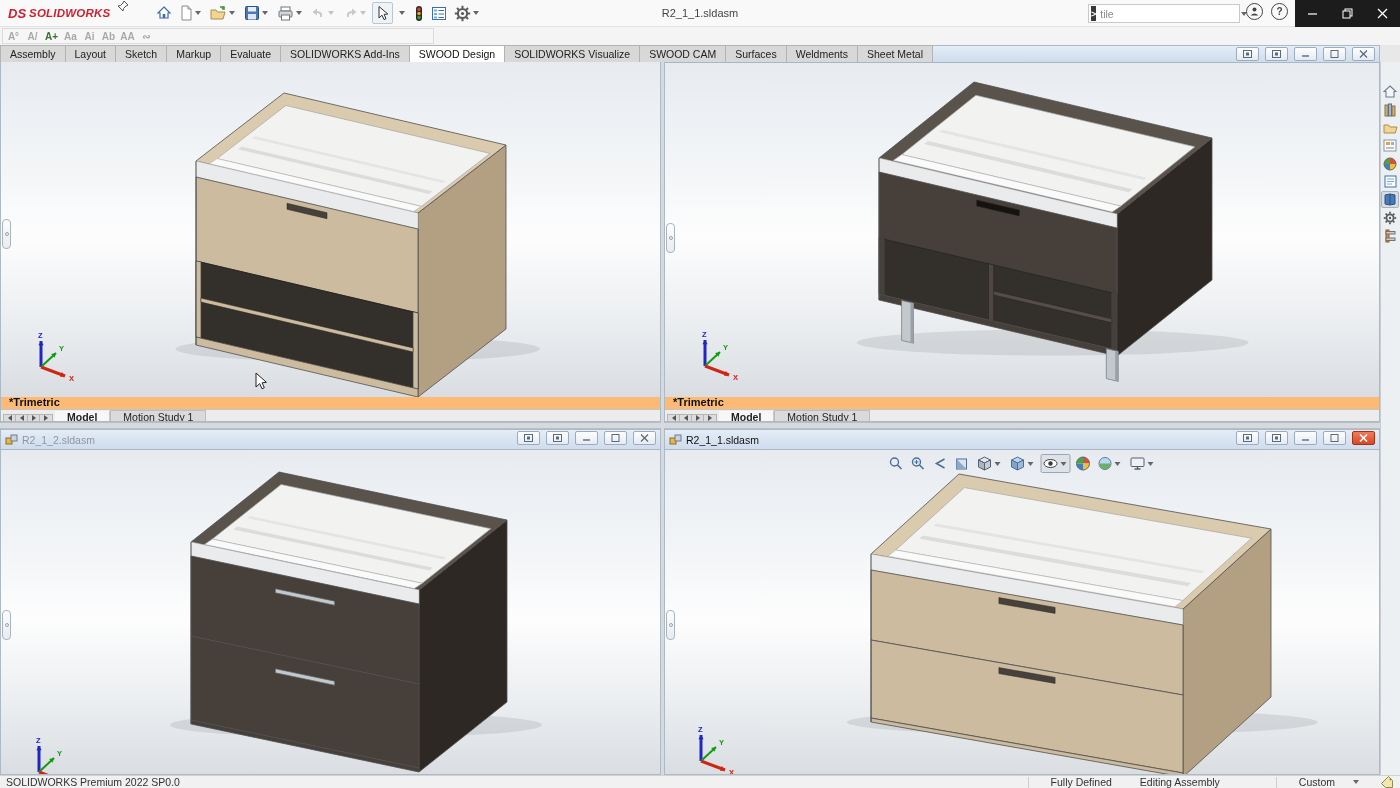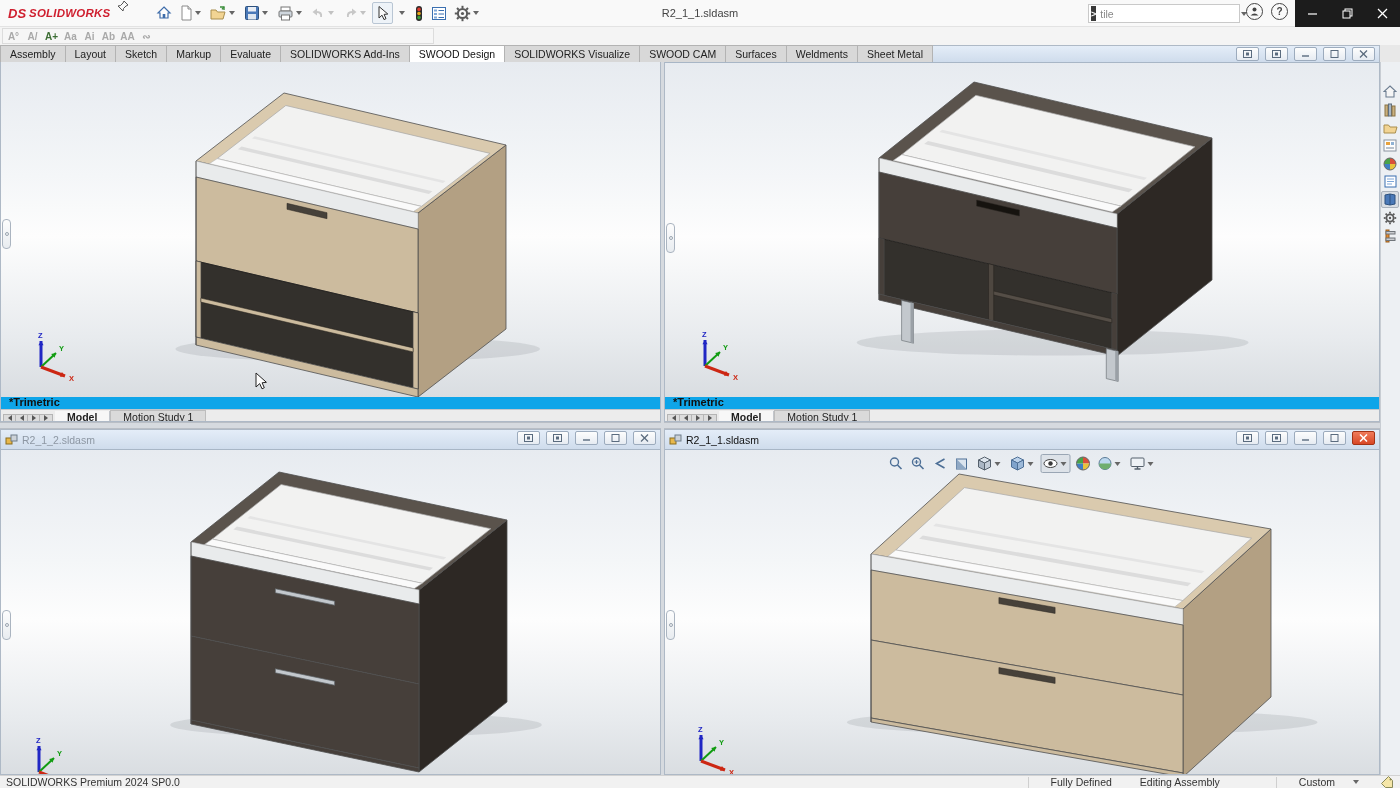--- a/index.html
+++ b/index.html
@@ -40,21 +40,21 @@
 
 .vp{position:absolute;border:1px solid #aeb9c6;background:#eef1f4;overflow:hidden}
 .vp-title{height:20px;background:linear-gradient(180deg,#e4edf8,#cfdcec);border-bottom:1px solid #a8b6c6;display:flex;align-items:center;padding:0 4px;position:relative}
 .vp-title.slim{height:17px}
 .vp-title .t-label{margin-left:4px;font-size:10.5px;color:#8d97a3}
 .vp-title.active .t-label{color:#111}
 .wbtns{position:absolute;right:4px;top:1px;display:flex;gap:6px}
 .wbtn{width:23px;height:14px;background:linear-gradient(180deg,#fdfdfd,#e6ebf2);border:1px solid #9cabbd;border-radius:2px;display:flex;align-items:center;justify-content:center}
 .wbtn.red{background:linear-gradient(180deg,#f07c5c,#d84726);border-color:#a33316}
 .model{position:relative;background:linear-gradient(180deg,#e7ebf0 0%,#f4f6f8 34%,#fdfdfd 52%,#e8ebee 82%,#d9dde1 100%)}
-.vp-bottom{height:26px;background:#0ea5e9}
+.vp-bottom{height:26px;background:#fdba74}
 .view-label{height:12px;font-size:11px;font-weight:bold;color:#111;padding-left:8px;line-height:11px;background:transparent}
 .mstrip{height:14px;background:#ececec;border-top:1px solid #c2c6cc;display:flex;align-items:flex-end}
 .navbtns{display:flex;border:1px solid #b5b5b5;background:#dcdcdc;margin:1px 2px 1px 2px}
 .navbtn{width:12px;display:flex;align-items:center;justify-content:center;border-right:1px solid #b5b5b5}
 .navbtn:last-child{border-right:none}
 .tri-l{width:0;height:0;border-top:3px solid transparent;border-bottom:3px solid transparent;border-right:4px solid #555}
 .tri-r{width:0;height:0;border-top:3px solid transparent;border-bottom:3px solid transparent;border-left:4px solid #555}
 .mtab{padding:0 12px;display:flex;align-items:center;font-size:10.5px;color:#222;border-right:1px solid #c2c6cc}
 .mtab.cur{font-weight:bold;background:#f7f7f7}
 .mtab.gray{background:#dadada;border:1px solid #bdbdbd;border-bottom:none;margin-top:15px}
@@ -706,21 +706,21 @@
   <span class="tp-ico">
       <svg width="13" height="14">
         <rect x="2" y="1" width="3" height="12" fill="#e0892f" stroke="#9a5c1a"></rect>
         <rect x="2" y="2.5" width="9" height="2.5" fill="#c9ccd0" stroke="#70757a"></rect>
         <rect x="2" y="9" width="9" height="2.5" fill="#c9ccd0" stroke="#70757a"></rect>
       </svg>
     </span>
 </div>
 
 <div class="statusbar">
-  <span class="sb-left">SOLIDWORKS Premium 2024 SP0.0</span>
+  <span class="sb-left">SOLIDWORKS Premium 2022 SP0.0</span>
   <div class="sb-right">
     <span class="sb-sep"></span>
     <span style="margin-right:16px">Fully Defined</span>
     <span style="margin-right:34px">Editing Assembly</span>
     <span class="sb-sep"></span>
     <span style="margin-right:4px">Custom</span>
     <i class="caret" style="margin-right:10px"></i>
     <svg width="13" height="12">
         <path d="M1 5 L5 1 L12 1 L12 8 L8 12 L1 5 Z" fill="#f5e6a8" stroke="#8a8a5a" transform="rotate(90 6.5 6)"></path>
         <circle cx="9.5" cy="3.5" r="1" fill="#8a8a5a"></circle>

